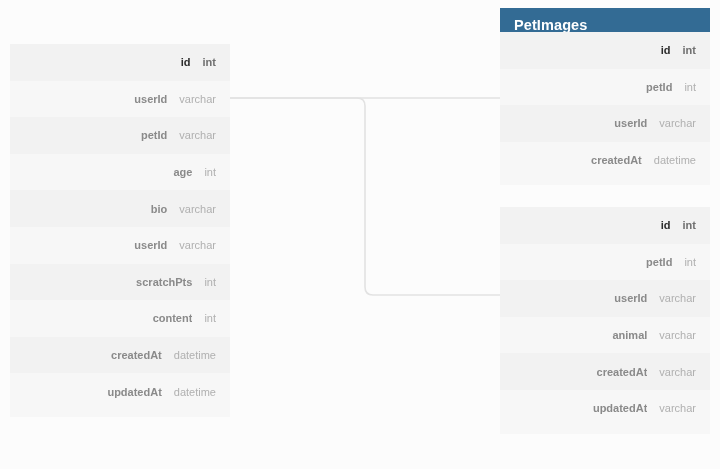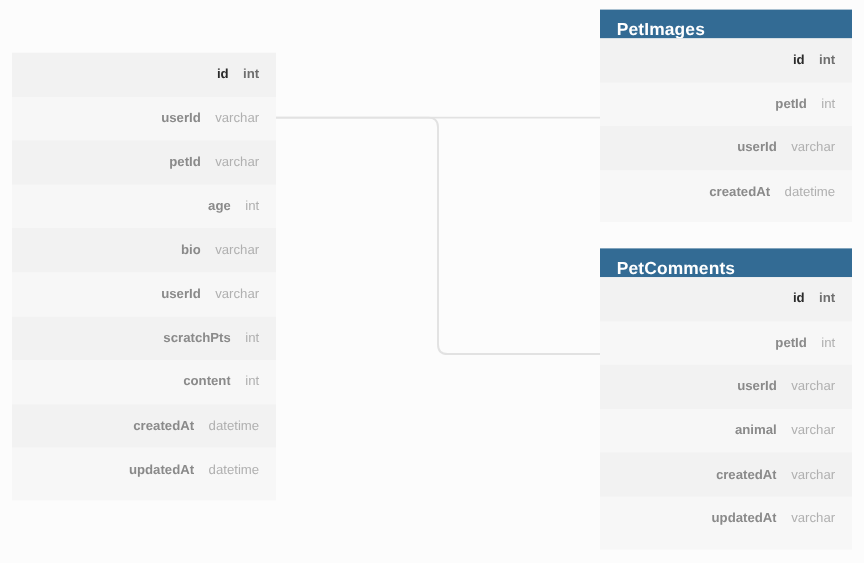--- a/index.html
+++ b/index.html
@@ -159,21 +159,20 @@
       <span class="field-name">userId</span>
       <span class="field-type">varchar</span>
     </div>
     <div class="field-row even">
       <span class="field-name">createdAt</span>
       <span class="field-type">datetime</span>
     </div>
   </div>
 
   <div class="entity" style="left:500px; top:207px; width:210px;">
-    <div class="entity-header" style="background:#336b94;">PetComments</div>
 
     <div class="field-row pk odd">
       <span class="field-name">id</span>
       <span class="field-type">int</span>
     </div>
     <div class="field-row even">
       <span class="field-name">petId</span>
       <span class="field-type">int</span>
     </div>
     <div class="field-row odd">

